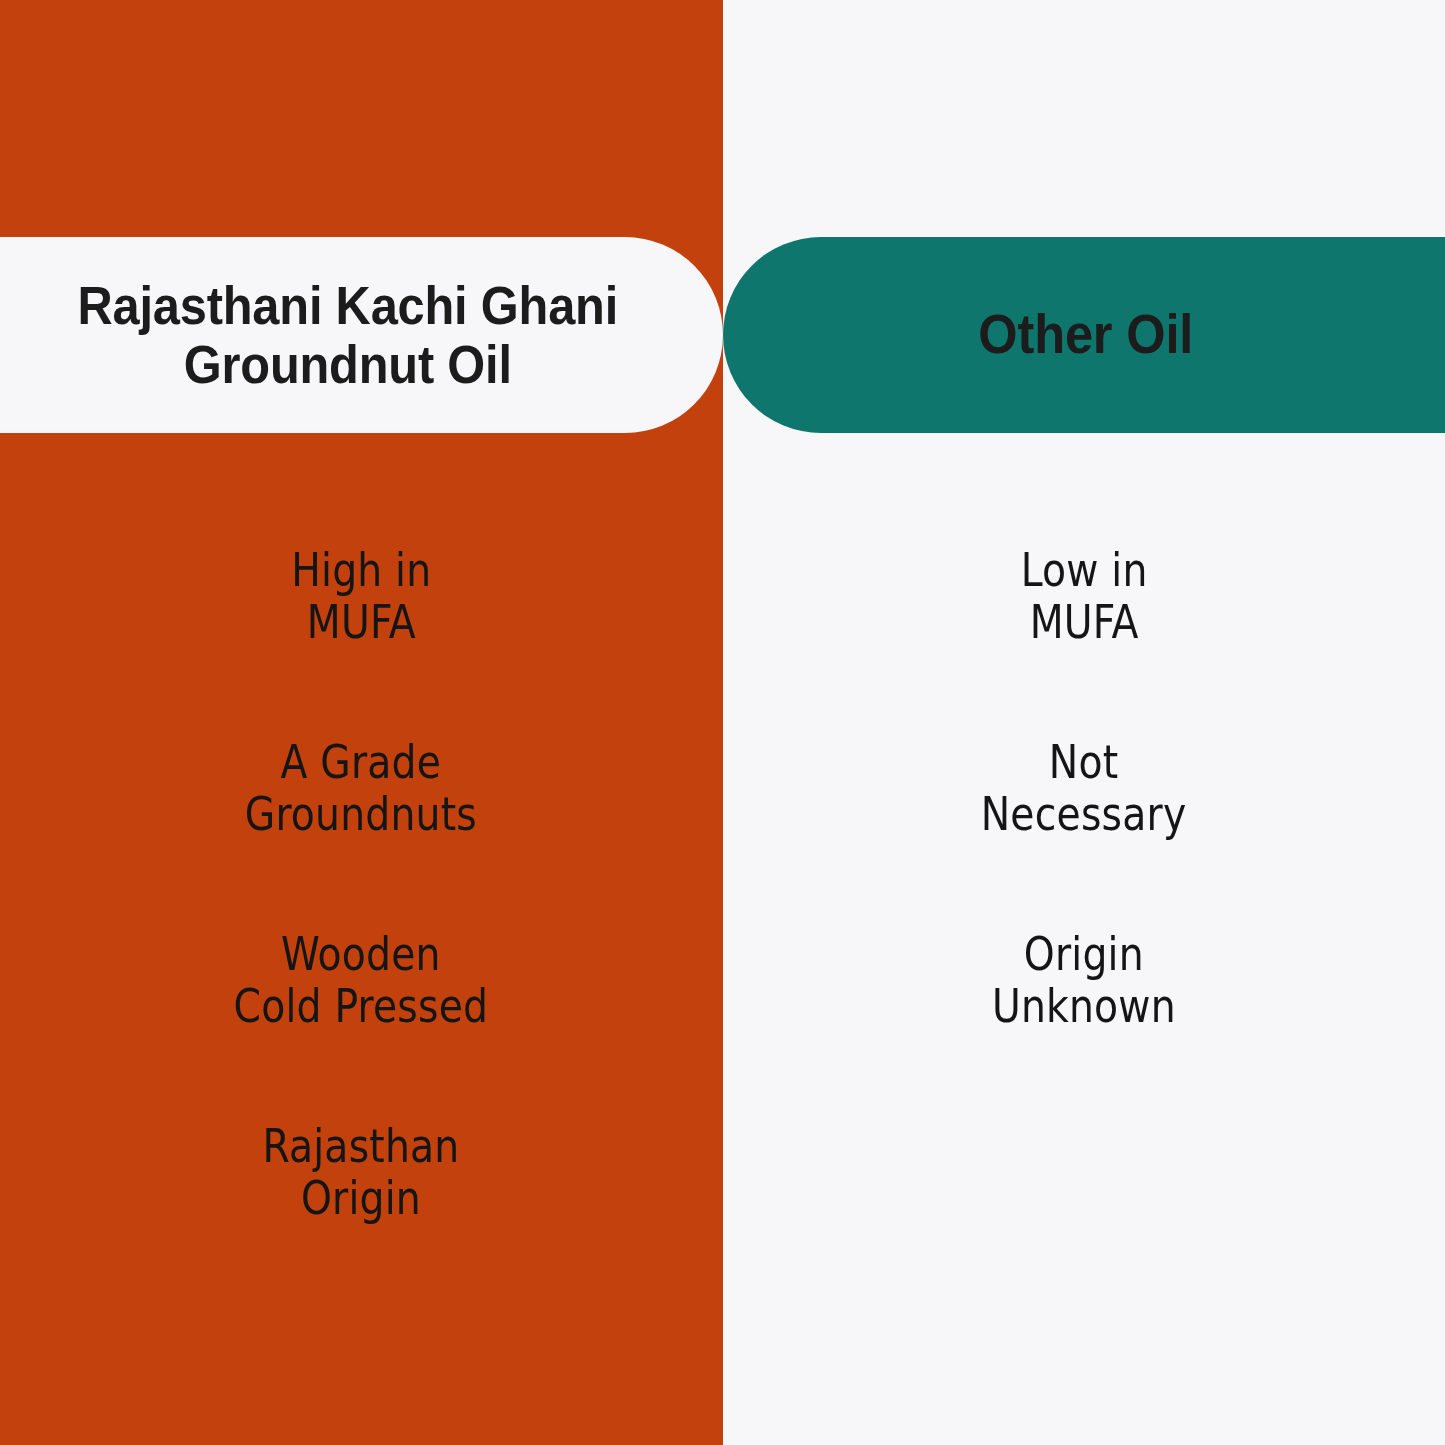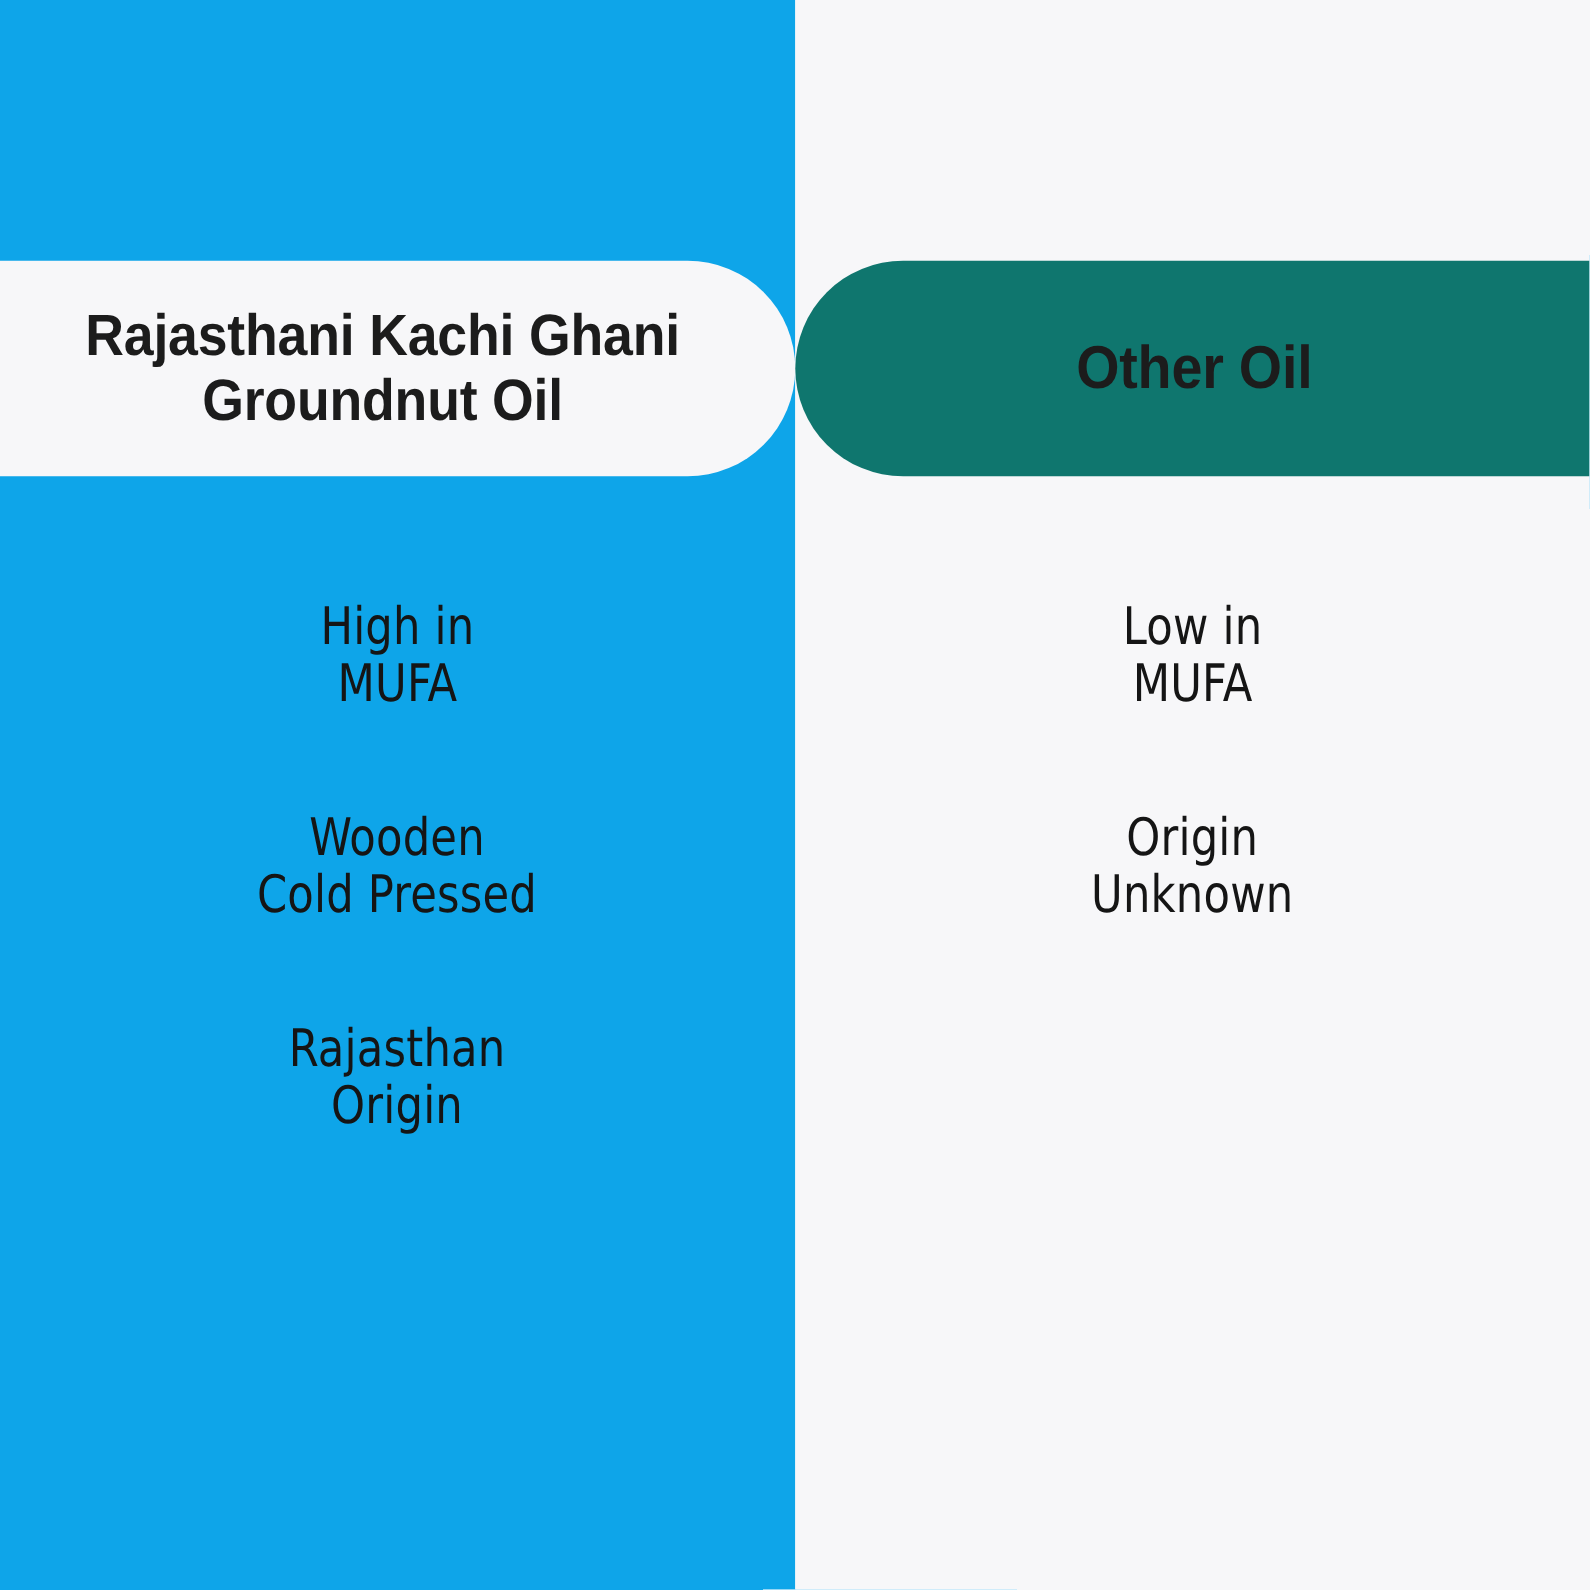--- a/index.html
+++ b/index.html
@@ -23,21 +23,21 @@
   
   .column {
     position: relative;
     width: 50%;
     height: 100%;
     display: flex;
     flex-direction: column;
     align-items: center;
     box-sizing: border-box;
   }
-  .column--ours   { background: #0ea5e9; }
+  .column--ours   { background: #c2410c; }
   .column--theirs { background: #F7F7F9; }
 
   
   .header-pill {
     position: absolute;
     top: 237px;
     height: 196px;
     display: flex;
     align-items: center;
     justify-content: center;
@@ -123,20 +123,24 @@
       <h2 class="header-title">Rajasthani Kachi Ghani
 Groundnut Oil</h2>
     </div>
 
     <div class="feature-list">
       <div class="feature-row">
         <span class="feature-text">High in
 MUFA</span>
       </div>
       <div class="feature-row">
+        <span class="feature-text">A Grade
+Groundnuts</span>
+      </div>
+      <div class="feature-row">
         <span class="feature-text">Wooden
 Cold Pressed</span>
       </div>
       <div class="feature-row">
         <span class="feature-text">Rajasthan
 Origin</span>
       </div>
     </div>
   </section>
 
@@ -144,19 +148,23 @@
     <div class="header-pill">
       <h2 class="header-title header-title--theirs">Other Oil</h2>
     </div>
 
     <div class="feature-list">
       <div class="feature-row">
         <span class="feature-text">Low in
 MUFA</span>
       </div>
       <div class="feature-row">
+        <span class="feature-text">Not
+Necessary</span>
+      </div>
+      <div class="feature-row">
         <span class="feature-text">Origin
 Unknown</span>
       </div>
     </div>
   </section>
 
 </div>
 
 </body></html>

